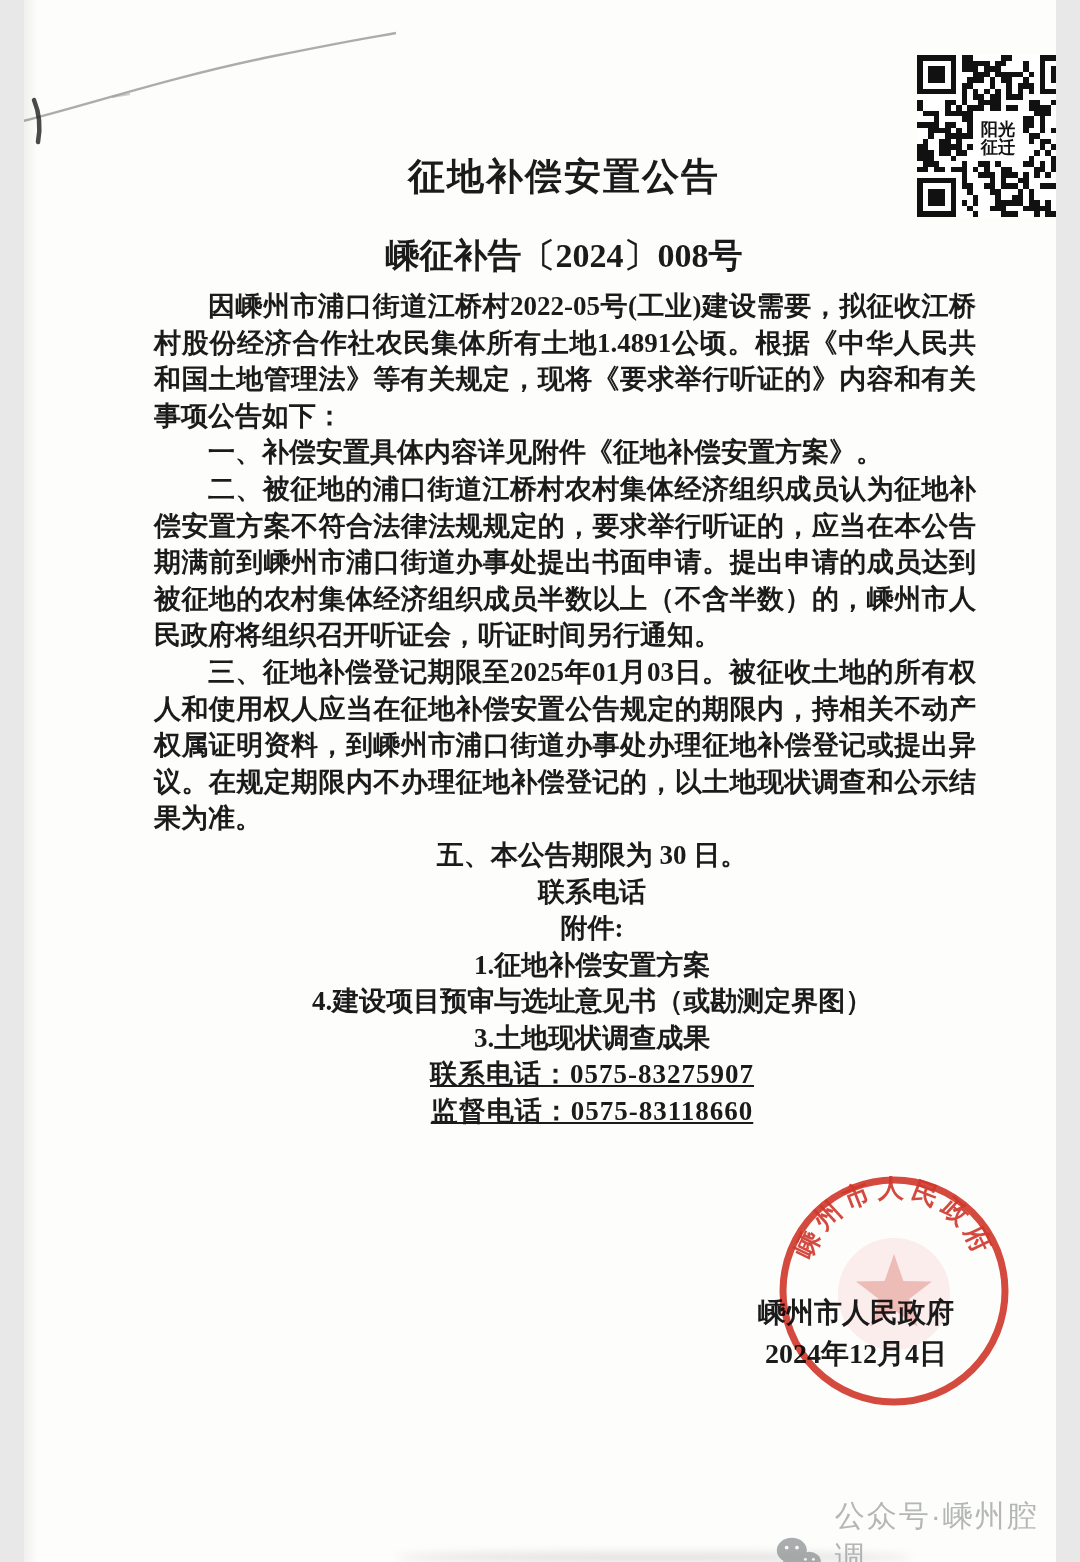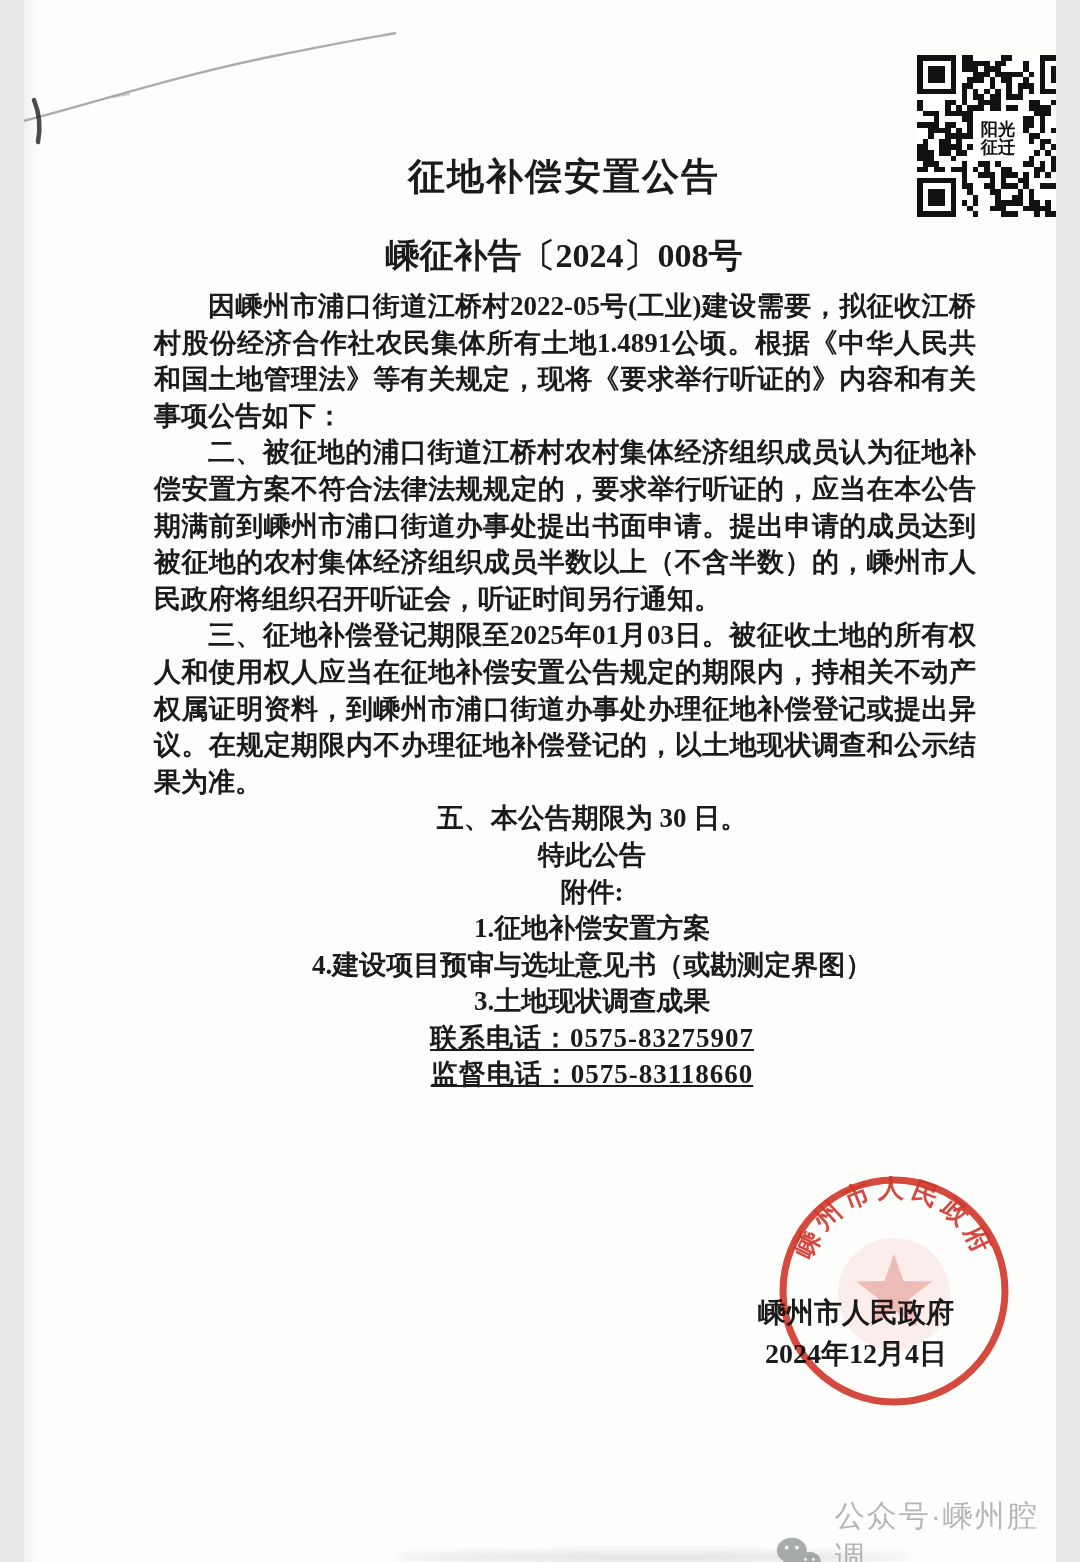--- a/index.html
+++ b/index.html
@@ -380,24 +380,25 @@
     <rect x="11" y="11" width="7" height="7" fill="#ffffff"></rect>
     <text x="14.5" y="14.3" text-anchor="middle" font-size="3.1" font-weight="bold" fill="#111111">阳光</text>
     <text x="14.5" y="17.5" text-anchor="middle" font-size="3.1" font-weight="bold" fill="#111111">征迁</text>
   </svg>
 
   <div class="title">征地补偿安置公告</div>
   <div class="docnum">嵊征补告〔2024〕008号</div>
 
   <div class="doc-body">
     <p>因嵊州市浦口街道江桥村2022-05号(工业)建设需要，拟征收江桥村股份经济合作社农民集体所有土地1.4891公顷。根据《中华人民共和国土地管理法》等有关规定，现将《要求举行听证的》内容和有关事项公告如下：</p>
+    <p>一、补偿安置具体内容详见附件《征地补偿安置方案》。</p>
     <p>二、被征地的浦口街道江桥村农村集体经济组织成员认为征地补偿安置方案不符合法律法规规定的，要求举行听证的，应当在本公告期满前到嵊州市浦口街道办事处提出书面申请。提出申请的成员达到被征地的农村集体经济组织成员半数以上（不含半数）的，嵊州市人民政府将组织召开听证会，听证时间另行通知。</p>
     <p>三、征地补偿登记期限至2025年01月03日。被征收土地的所有权人和使用权人应当在征地补偿安置公告规定的期限内，持相关不动产权属证明资料，到嵊州市浦口街道办事处办理征地补偿登记或提出异议。在规定期限内不办理征地补偿登记的，以土地现状调查和公示结果为准。</p>
     <p class="no-justify">五、本公告期限为 30 日。</p>
-    <p class="no-justify">特此公告</p>
+    <p class="no-justify">联系电话</p>
     <p class="no-justify">附件:</p>
     <p class="no-justify">1.征地补偿安置方案</p>
     <p class="no-justify">4.建设项目预审与选址意见书（或勘测定界图）</p>
     <p class="no-justify">3.土地现状调查成果</p>
     <p class="no-justify phone">联系电话：0575-83275907</p>
     <p class="no-justify phone">监督电话：0575-83118660</p>
   </div>
 
   <div class="signature">
     <div>嵊州市人民政府</div>

